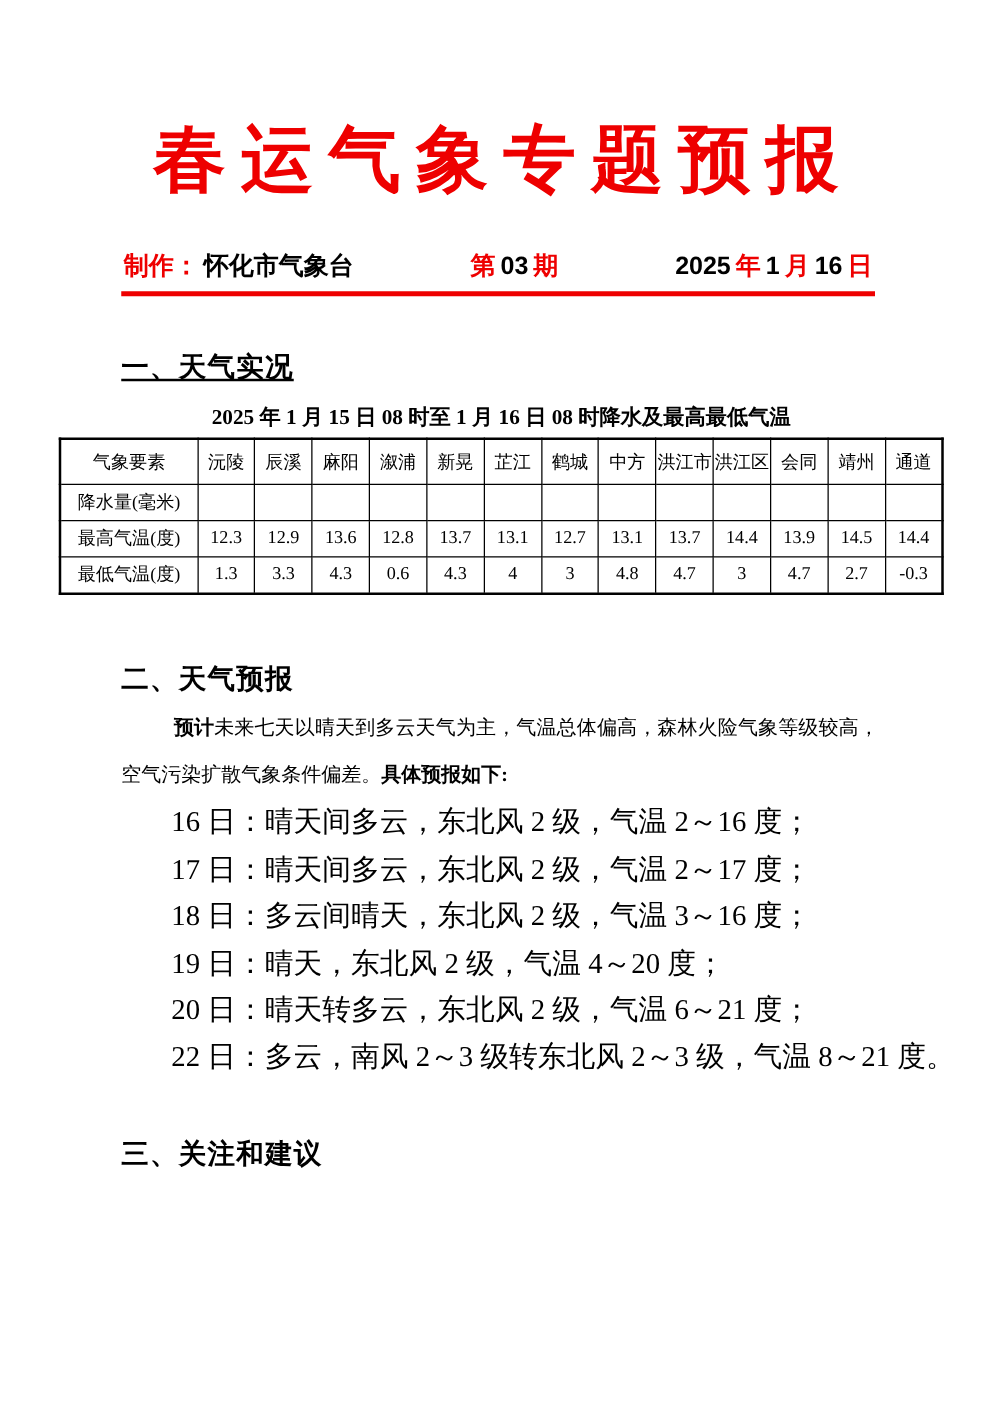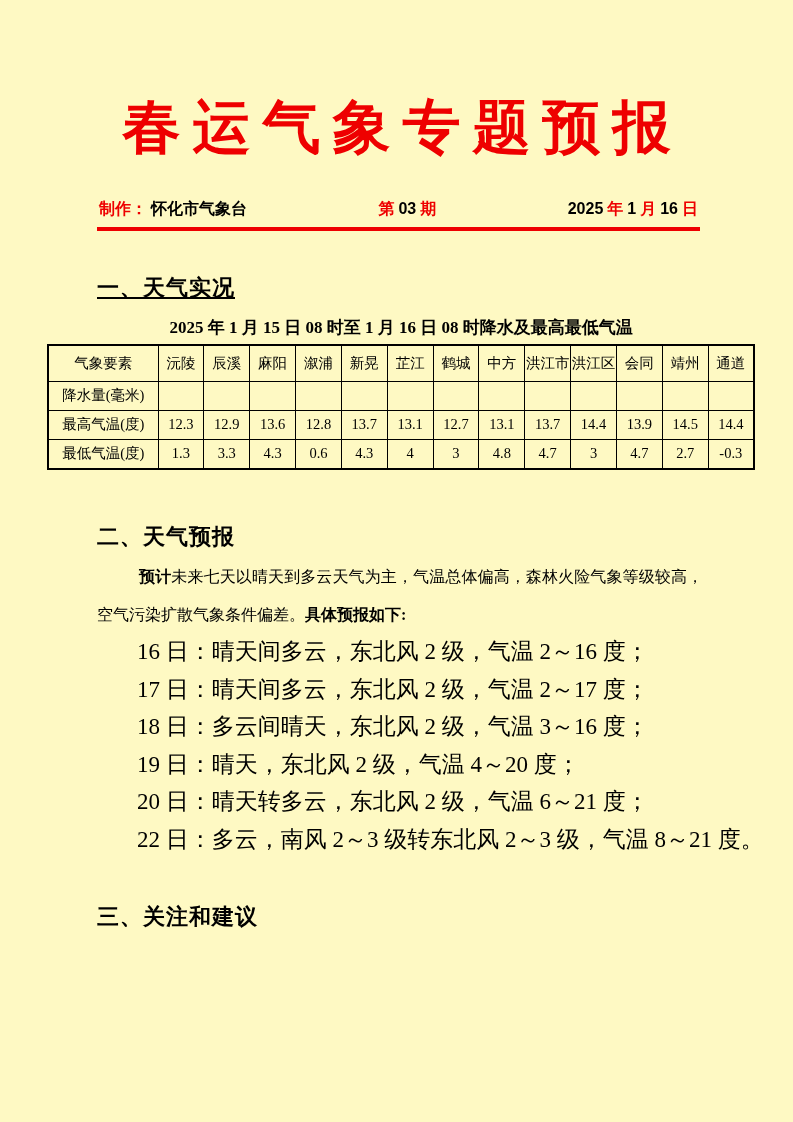--- a/index.html
+++ b/index.html
@@ -1,21 +1,21 @@
 <!DOCTYPE html>
 <html><head>
 <meta charset="utf-8">
 <style>
   html, body { margin: 0; padding: 0; background: #e8e8e8; }
   .page {
     position: relative;
     width: 793px;
     height: 1122px;
     margin: 0 auto;
-    background: #fef9c3;
+    background: #ffffff;
     color: #000;
     font-family: "Liberation Serif", "DejaVu Serif", serif;
     overflow: hidden;
   }
   .doc-title {
     margin: 0;
     padding-top: 90px;
     text-align: center;
     color: #ee0000;
     font-size: 58px;
@@ -24,21 +24,21 @@
     letter-spacing: 12px;
     text-indent: 12px;
     font-family: "DejaVu Serif", "Liberation Serif", serif;
   }
   .meta-row {
     width: 603px;
     margin: 34px 0 0 97px;
     display: flex;
     justify-content: space-between;
     align-items: flex-end;
-    font-size: 16px;
+    font-size: 20px;
     font-weight: bold;
     font-family: "Liberation Sans", "DejaVu Sans", sans-serif;
     white-space: nowrap;
   }
   .meta-row .seg span { margin: 0 2px; }
   .red { color: #ee0000; }
   .red-rule {
     width: 603px;
     height: 4px;
     background: #ee0000;

